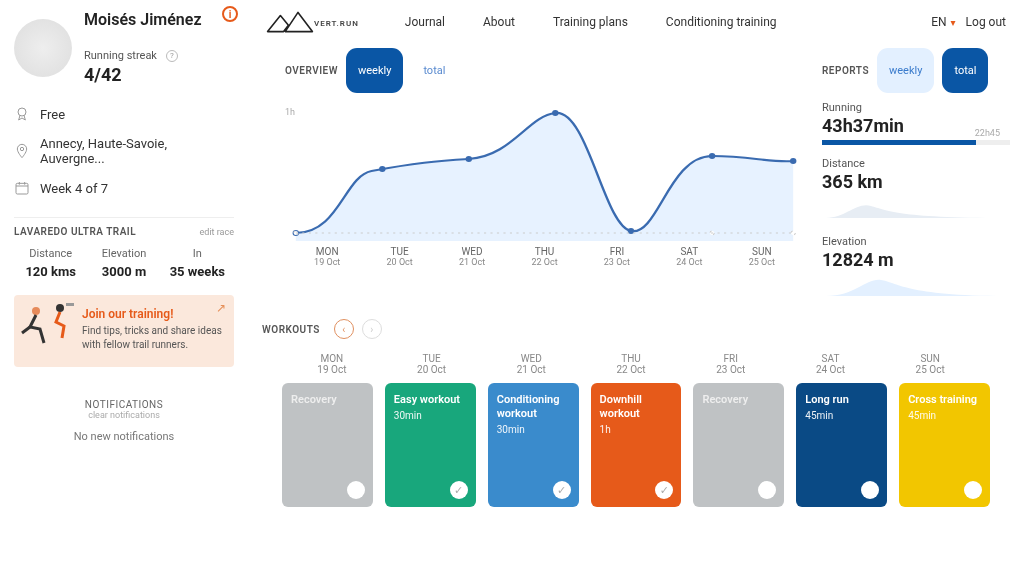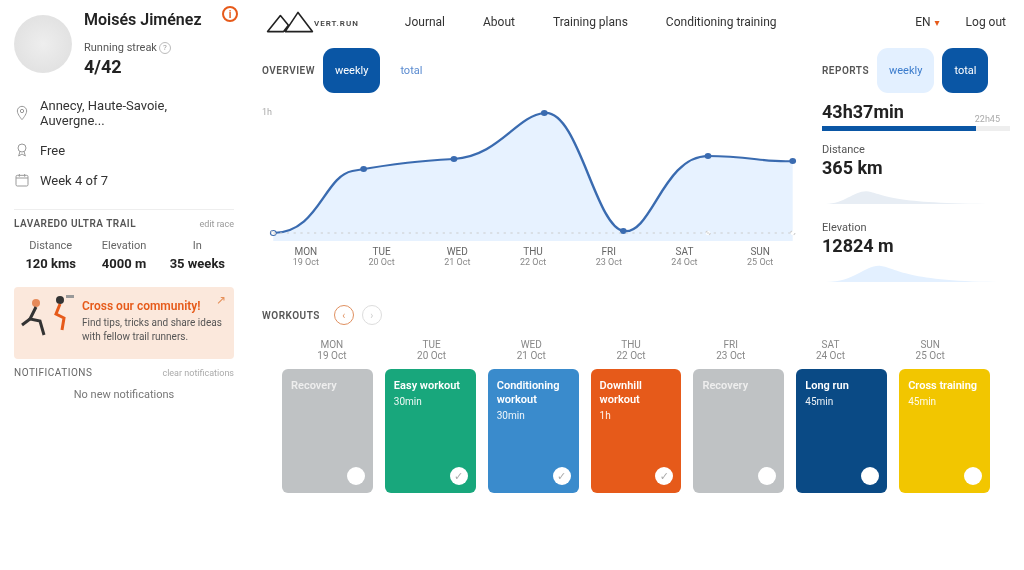--- a/index.html
+++ b/index.html
@@ -3,57 +3,57 @@
 <meta charset="utf-8">
 <style>
 * { box-sizing: border-box; margin: 0; padding: 0; }
 body { font-family: -apple-system, BlinkMacSystemFont, "Segoe UI", Roboto, Arial, sans-serif; background: #fff; color: #333; font-size: 13px; width: 1024px; height: 570px; overflow: hidden; display: flex; }
 .sidebar { width: 248px; padding: 10px 14px; background: #fff; border-right: none; }
 .main { flex: 1; padding: 10px 14px 0; position: relative; }
 .profile-row { display: flex; align-items: center; gap: 12px; position: relative; }
 .alert-icon { position: absolute; top: -4px; right: -4px; width: 16px; height: 16px; border: 2px solid #e65a1a; border-radius: 50%; display: flex; align-items: center; justify-content: center; color: #e65a1a; font-weight: bold; font-size: 10px; }
 .avatar { width: 58px; height: 58px; border-radius: 50%; background: radial-gradient(circle at 50% 50%, #eee 0, #ddd 100%); background-size: cover; }
 .username { font-size: 16px; font-weight: 600; color: #222; }
-.streak-row { display: flex; align-items: center; gap: 2px; font-size: 11px; color: #555; margin-top: 12px; }
+.streak-row { display: flex; align-items: center; gap: 9px; font-size: 11px; color: #555; margin-top: 20px; }
 .streak-help { width: 12px; height: 12px; border: 1px solid #bbb; border-radius: 50%; font-size: 8px; display: inline-flex; align-items: center; justify-content: center; color: #999; }
 .streak-val { font-size: 18px; font-weight: 700; color: #222; margin-top: 2px; }
 .meta-list { margin-top: 14px; }
 .meta-item { display: flex; align-items: center; gap: 10px; padding: 7px 0; font-size: 13px; color: #333; }
 .meta-icon { width: 16px; height: 16px; display: flex; align-items: center; justify-content: center; color: #888; }
 .meta-icon svg { width: 16px; height: 16px; stroke: #999; fill: none; stroke-width: 1.5; }
 .divider { height: 1px; background: #eee; margin: 14px 0 8px; }
 .race-header { display: flex; justify-content: space-between; align-items: center; }
 .race-title { font-size: 10px; letter-spacing: 0.5px; color: #555; font-weight: 600; }
 .edit-race { font-size: 9px; color: #999; ; }
 .race-stats { display: flex; justify-content: space-between; margin-top: 10px; }
 .race-stat { text-align: center; flex: 1; }
 .race-stat-label { font-size: 11px; color: #666; margin-bottom: 4px; }
 .race-stat-val { font-size: 13px; font-weight: 700; color: #222; }
 .promo { background: #fbe8dc; border-radius: 4px; padding: 12px 10px 12px 68px; position: relative; margin-top: 16px; min-height: 72px; }
 .promo-title { color: #e65a1a; font-size: 12px; font-weight: 600; }
 .promo-text { font-size: 10px; color: #555; margin-top: 3px; line-height: 1.4; }
 .promo-illus { position: absolute; left: 4px; top: 4px; width: 60px; height: 60px; }
 .promo-open { position: absolute; top: 6px; right: 8px; color: #e6905a; font-size: 12px; }
-.notif-header { display: flex; justify-content: space-between; align-items: center; margin-top: 8px; }
+.notif-header { display: flex; justify-content: space-between; align-items: center; margin-top: 32px; flex-direction: column; }
 .notif-title { font-size: 10px; letter-spacing: 0.5px; color: #666; }
 .notif-clear { font-size: 9px; color: #aaa; }
 .notif-empty { text-align: center; font-size: 11px; color: #777; margin-top: 10px; }
 
 
 .topbar { display: flex; align-items: center; gap: 30px; padding: 0 4px 6px; }
 .logo { display: flex; flex-direction: row; align-items: center; margin-right: 16px; }
 .logo svg { width: 48px; height: 24px; }
 .logo-text { font-size: 8px; letter-spacing: 1px; color: #444; margin-top: 2px; font-weight: 600; }
 .nav-links { display: flex; gap: 38px; font-size: 12px; color: #333; }
 .nav-link { cursor: pointer; }
-.topbar-right { margin-left: auto; display: flex; gap: 26px; align-items: center; font-size: 12px; }
+.topbar-right { margin-left: auto; display: flex; gap: 10px; align-items: center; font-size: 12px; }
 .lang { display: flex; align-items: center; gap: 4px; }
 .lang-chevron { color: #e65a1a; font-size: 10px; }
 
-.section-row { display: flex; gap: 18px; margin-top: 8px; }
+.section-row { display: flex; gap: 18px; margin-top: 8px; margin-left: 23px; }
 .overview-col { flex: 1; }
 .reports-col { width: 188px; }
 .section-head { display: flex; align-items: center; gap: 8px; margin-bottom: 8px; }
 .section-label { font-size: 10px; letter-spacing: 0.5px; color: #555; font-weight: 600; }
 .pill { padding: 16px 12px; border-radius: 11px; font-size: 11px; cursor: pointer; }
 .pill.active { background: #0a56a5; color: #fff; }
 .pill.inactive { background: #e3f0ff; color: #3a7bcc; }
 .pill.plain { color: #5a8bd0; background: transparent; }
 
 .chart-wrap { position: relative; height: 165px; }
@@ -104,34 +104,34 @@
         <span class="streak-help">?</span>
       </div>
       <div class="streak-val">4/42</div>
     </div>
   </div>
 
   <div class="meta-list">
     <div class="meta-item">
       <span class="meta-icon">
         <svg viewBox="0 0 24 24">
-            <path d="M12 2a7 7 0 0 1 7 7c0 5-7 13-7 13S5 14 5 9a7 7 0 0 1 7-7z"></path>
-            <circle cx="12" cy="9" r="2.5"></circle>
+            <circle cx="12" cy="9" r="6"></circle>
+            <path d="M9 14l-2 7 5-3 5 3-2-7"></path>
           </svg>
       </span>
-      <span>Annecy, Haute-Savoie, Auvergne...</span>
+      <span>Free</span>
     </div>
     <div class="meta-item">
       <span class="meta-icon">
         <svg viewBox="0 0 24 24">
-            <circle cx="12" cy="9" r="6"></circle>
-            <path d="M9 14l-2 7 5-3 5 3-2-7"></path>
+            <path d="M12 2a7 7 0 0 1 7 7c0 5-7 13-7 13S5 14 5 9a7 7 0 0 1 7-7z"></path>
+            <circle cx="12" cy="9" r="2.5"></circle>
           </svg>
       </span>
-      <span>Free</span>
+      <span>Annecy, Haute-Savoie, Auvergne...</span>
     </div>
     <div class="meta-item">
       <span class="meta-icon">
         <svg viewBox="0 0 24 24">
             <rect x="3" y="5" width="18" height="16" rx="2"></rect>
             <path d="M3 9h18M8 3v4M16 3v4"></path>
           </svg>
       </span>
       <span>Week 4 of 7</span>
     </div>
@@ -143,39 +143,39 @@
     <span class="race-title">LAVAREDO ULTRA TRAIL</span>
     <span class="edit-race">edit race</span>
   </div>
   <div class="race-stats">
     <div class="race-stat">
       <div class="race-stat-label">Distance</div>
       <div class="race-stat-val">120 kms</div>
     </div>
     <div class="race-stat">
       <div class="race-stat-label">Elevation</div>
-      <div class="race-stat-val">4000 m</div>
+      <div class="race-stat-val">3000 m</div>
     </div>
     <div class="race-stat">
       <div class="race-stat-label">In</div>
       <div class="race-stat-val">35 weeks</div>
     </div>
   </div>
 
   <div class="promo">
     <svg class="promo-illus" viewBox="0 0 60 60">
       <circle cx="18" cy="12" r="4" fill="#e68a5a"></circle>
       <path d="M18 16 l-6 12 l10 2 l4 14" stroke="#333" stroke-width="3" fill="none"></path>
       <path d="M12 28 l-8 6" stroke="#333" stroke-width="3"></path>
       <circle cx="42" cy="9" r="4" fill="#333"></circle>
       <path d="M42 13 l-4 10 l8 4 l-2 12" stroke="#e65a1a" stroke-width="3" fill="none"></path>
       <rect x="48" y="4" width="8" height="3" fill="#999"></rect>
     </svg>
     <span class="promo-open">↗</span>
-    <div class="promo-title">Cross our community!</div>
+    <div class="promo-title">Join our training!</div>
     <div class="promo-text">Find tips, tricks and share ideas with fellow trail runners.</div>
   </div>
 
   <div class="notif-header">
     <span class="notif-title">NOTIFICATIONS</span>
     <span class="notif-clear">clear notifications</span>
   </div>
   <div class="notif-empty">No new notifications</div>
 </aside>
 
@@ -242,20 +242,21 @@
       </div>
     </div>
 
     <div class="reports-col">
       <div class="section-head">
         <span class="section-label">REPORTS</span>
         <span class="pill inactive">weekly</span>
         <span class="pill active">total</span>
       </div>
       <div class="report-block">
+        <div class="report-label">Running</div>
         <div class="report-val">43h37min</div>
         <div class="report-bar">
           <div class="report-bar-fill" style="width:82%"></div>
           <span class="report-bar-end">22h45</span>
         </div>
       </div>
       <div class="report-block">
         <div class="report-label">Distance</div>
         <div class="report-val">365 km</div>
         <svg class="spark" viewBox="0 0 180 28">

